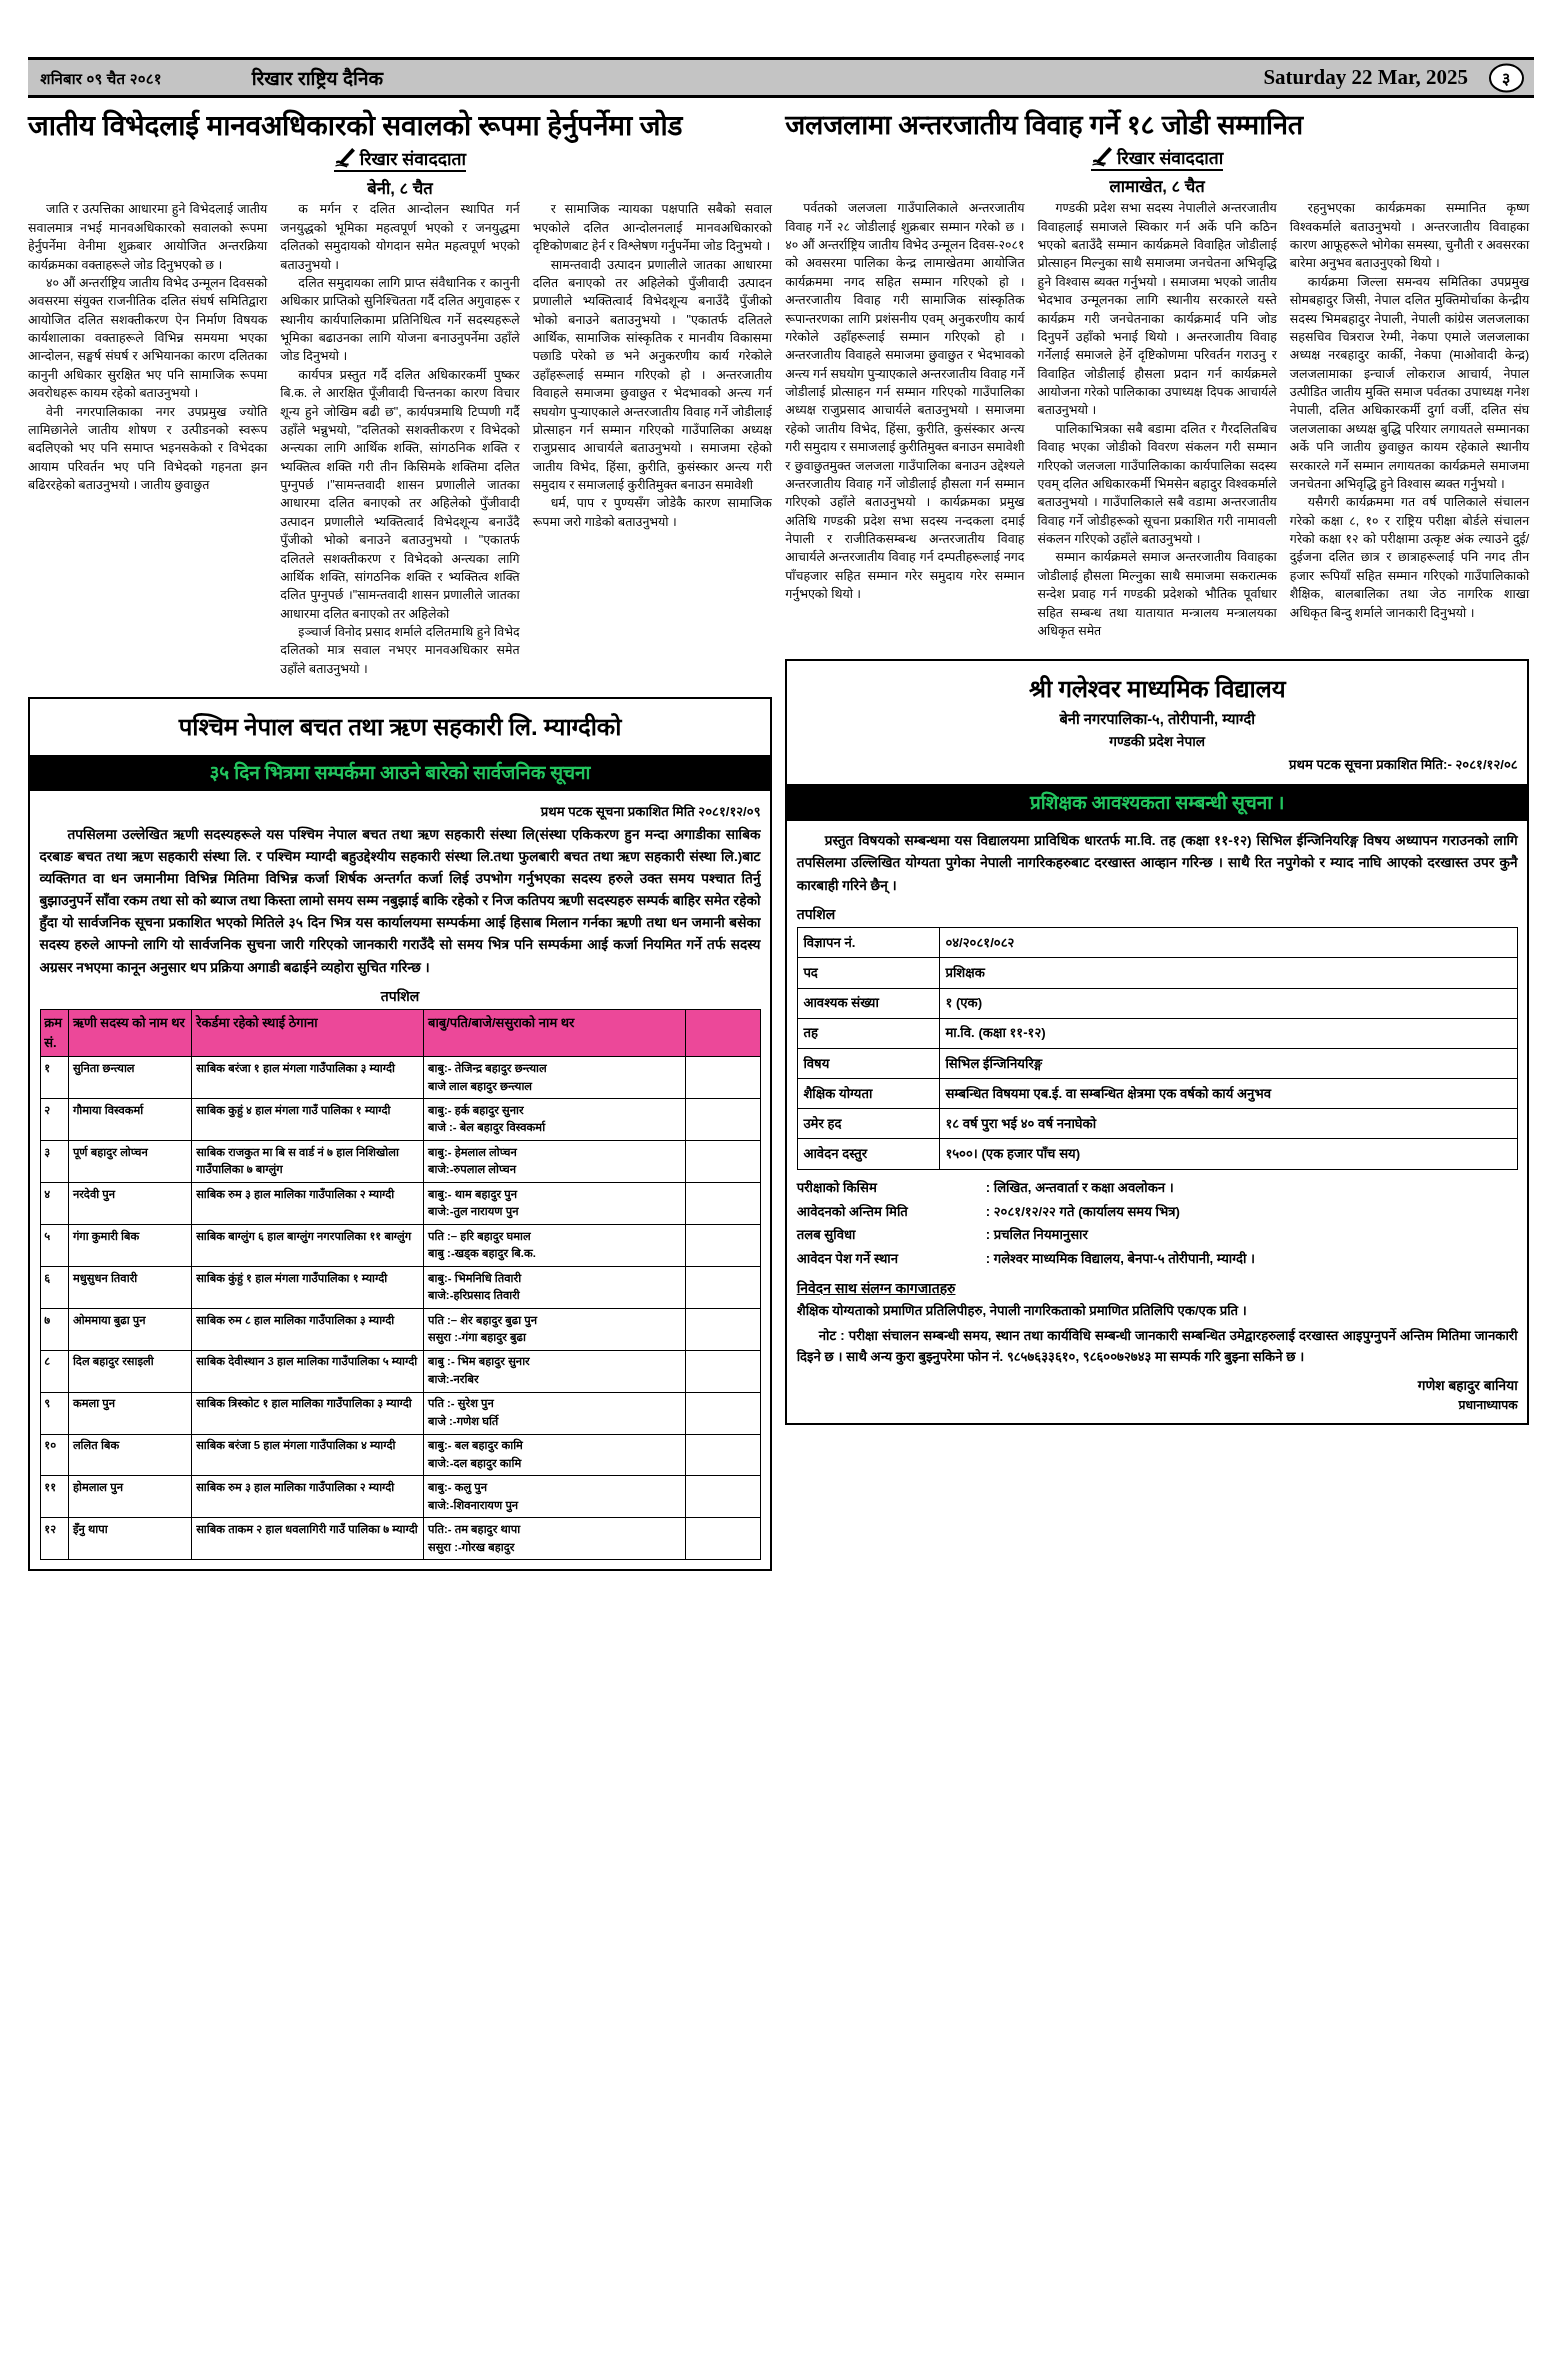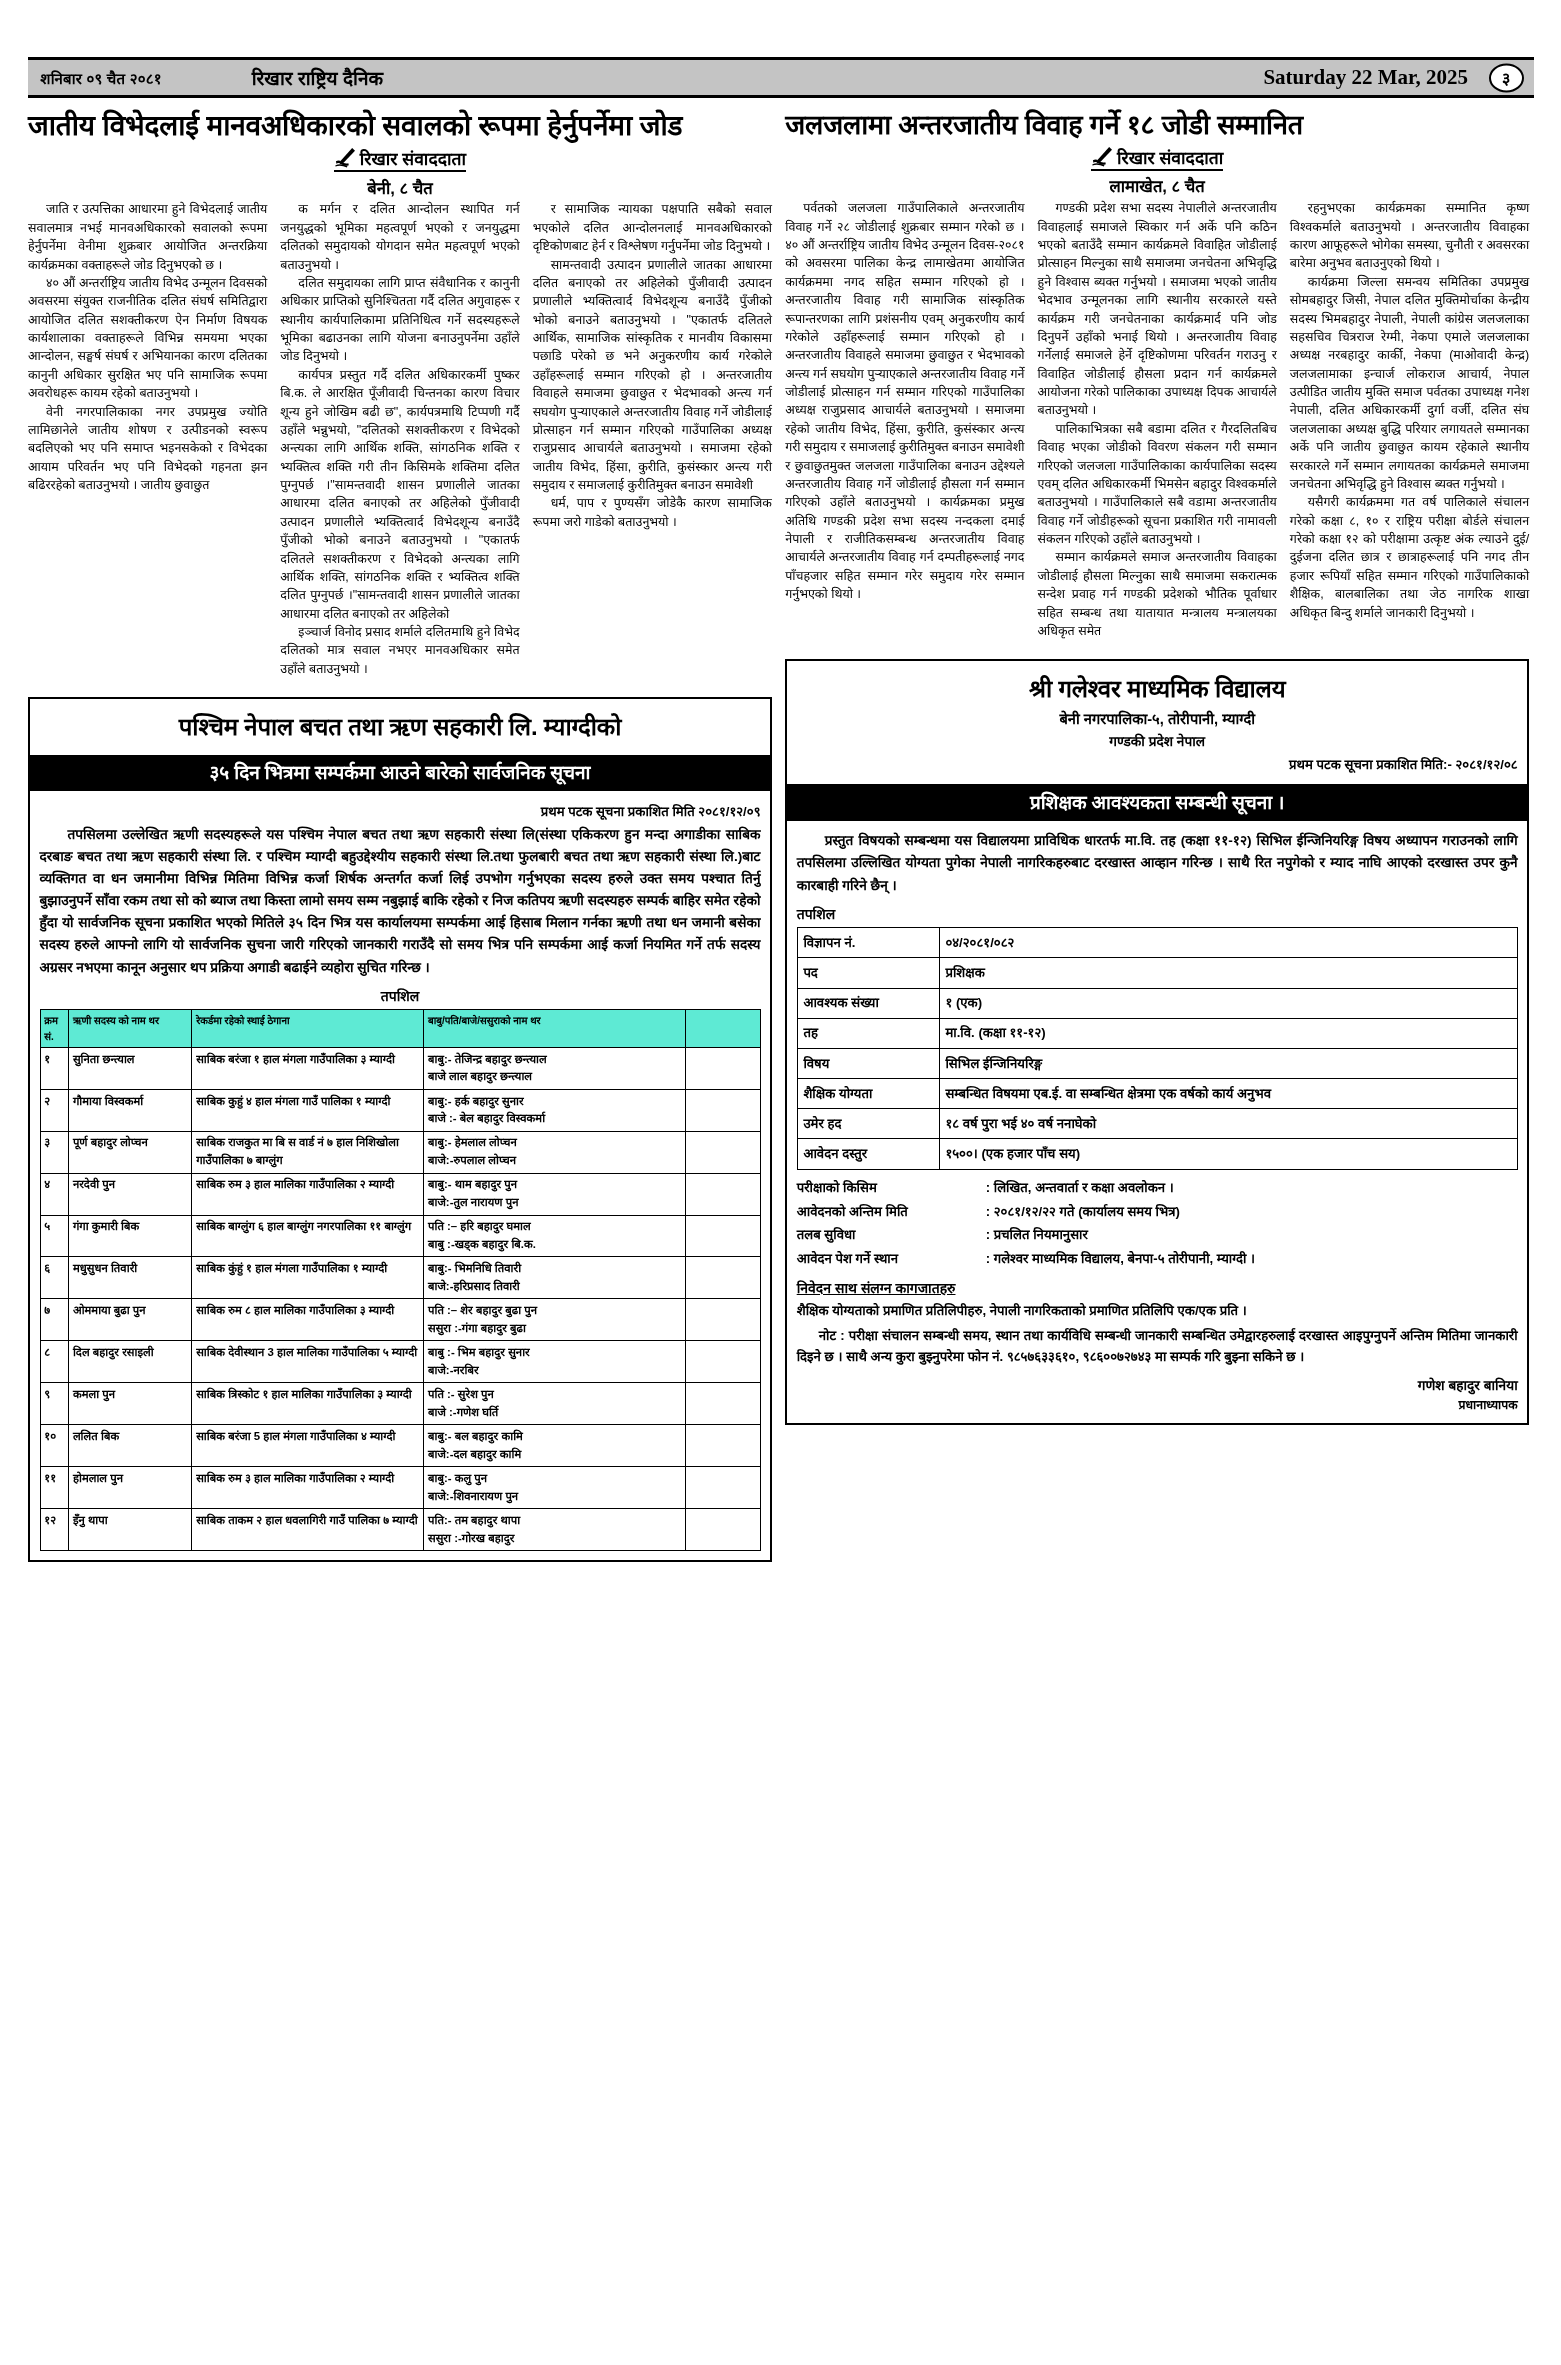--- a/index.html
+++ b/index.html
@@ -143,21 +143,21 @@
   .ad-title {
     font-size: 24px;
     font-weight: bold;
     text-align: center;
     letter-spacing: -0.2px;
     white-space: nowrap;
     margin: 3.8px 0 4.7px 0;
   }
   .ad-blackbar {
     background: #000;
-    color: #ffffff;
+    color: #22c55e;
     text-align: center;
     font-size: 19px;
     font-weight: bold;
     padding: 4.3px 0 6.2px 0;
     letter-spacing: -0.1px;
     white-space: nowrap;
   }
   .ad-sub {
     font-size: 14.7px;
     font-weight: bold;
@@ -201,22 +201,22 @@
   table.tb th, table.tb td {
     border: 0.9px solid #000;
     font-size: 11.4px;
     font-weight: bold;
     vertical-align: top;
     padding: 2.8px 3.8px;
     line-height: 1.55;
     text-align: left;
   }
   table.tb thead th {
-    background: #5eead4;
-    font-size: 10px;
+    background: #ec4899;
+    font-size: 13px;
   }
   .c-sn    { width: 27.4px; }
   .c-name  { width: 118px; }
   .c-addr  { width: 222px; }
   .c-rel   { width: 251px; }
   .c-blank { width: 71px; }
 
   table.kv {
     width: 100%;
     border-collapse: collapse;

